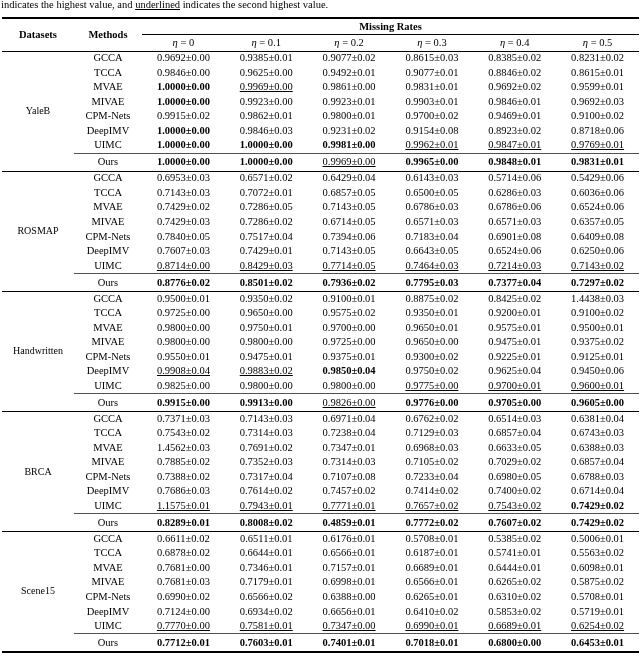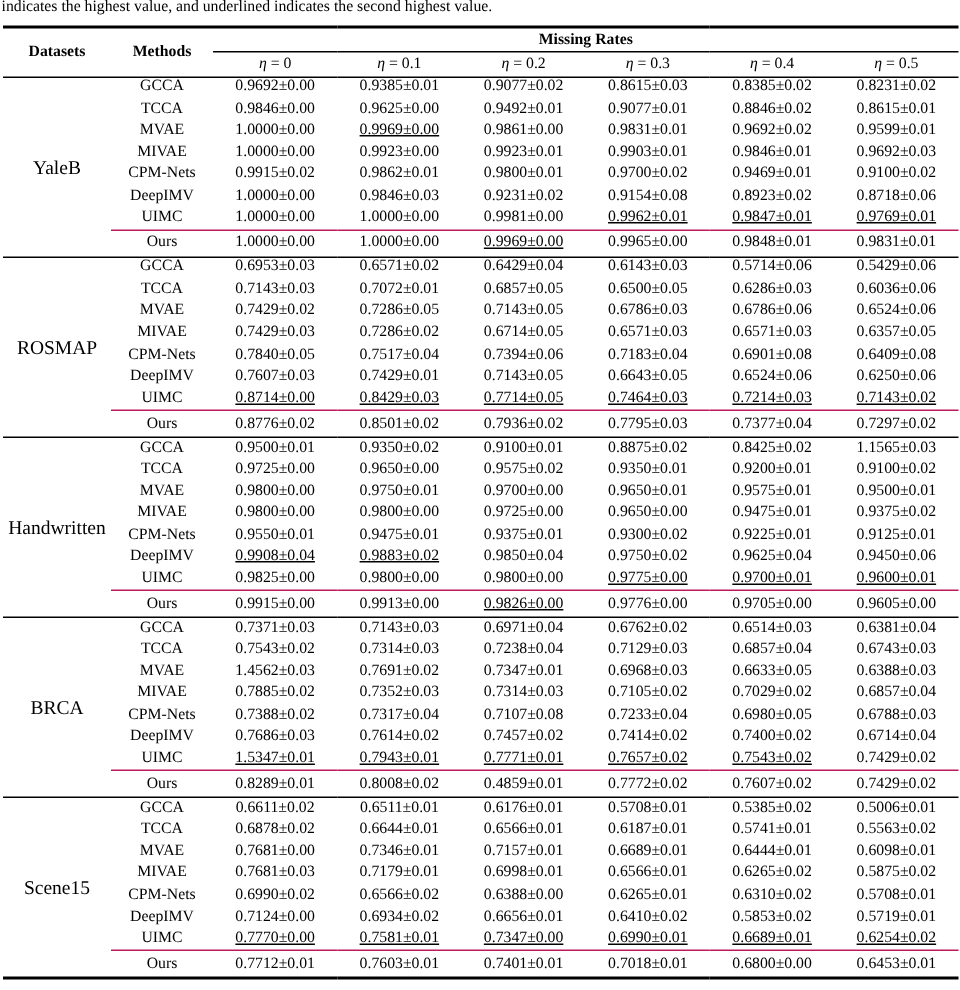--- a/index.html
+++ b/index.html
@@ -9,21 +9,21 @@
     font-family: "Liberation Serif", serif;
     color: #000;
   }
   .caption-clip {
     height: 13px; overflow: hidden;
   }
   .caption {
     font-size: 10.5px; line-height: 15px; margin-top: -3px; padding-left: 1px;
     white-space: nowrap;
   }
-  .caption .und-word { }
+  .caption .und-word { text-decoration: underline; }
   table.results {
     width: 637px; margin: 4px 1px 0 2px;
     border-collapse: collapse;
     border-top: 2px solid #000;
     border-bottom: 2.5px solid #000;
     table-layout: fixed;
   }
   col.c-datasets { width: 72px; }
   col.c-methods  { width: 68px; }
   thead { border-bottom: 1.2px solid #000; }
@@ -31,24 +31,24 @@
     text-align: center; vertical-align: middle;
     font-size: 10.5px; font-weight: normal;
     white-space: nowrap; overflow: hidden;
   }
   thead th { font-weight: bold; }
   th.h-top { height: 16px; }
   th.missing-rates { border-bottom: 1px solid #000; }
   tr.eta-row th { height: 17px; font-weight: normal; }
   .eta-sym { font-style: italic; }
   tbody td { height: 14.6px; line-height: 1; }
-  td.dataset-cell { font-size: 13px; }
+  td.dataset-cell { font-size: 10px; }
   tr.ours-row td { border-top: 1px solid #be185d; height: 18px; padding-top: 1px; }
   tr.block-end td, td.dataset-cell.block-end { border-bottom: 1.2px solid #000; }
-  .bold { font-weight: normal; }
+  .bold { font-weight: bold; }
   .und  { text-decoration: underline; }
 </style>
 </head>
 <body>
 
 <div class="caption-clip">
   <div class="caption"><span>indicates the highest value, and </span><span class="und-word">underlined</span><span> indicates the second highest value.</span></div>
 </div>
 
 <table class="results">
@@ -225,21 +225,21 @@
         <td class="value-cell bold">0.7297±0.02</td>
       </tr>
       <tr>
         <td class="dataset-cell block-end" rowspan="8">Handwritten</td>
         <td class="method-cell">GCCA</td>
         <td class="value-cell">0.9500±0.01</td>
         <td class="value-cell">0.9350±0.02</td>
         <td class="value-cell">0.9100±0.01</td>
         <td class="value-cell">0.8875±0.02</td>
         <td class="value-cell">0.8425±0.02</td>
-        <td class="value-cell">1.1565±0.03</td>
+        <td class="value-cell">1.4438±0.03</td>
       </tr>
       <tr>
         <td class="method-cell">TCCA</td>
         <td class="value-cell">0.9725±0.00</td>
         <td class="value-cell">0.9650±0.00</td>
         <td class="value-cell">0.9575±0.02</td>
         <td class="value-cell">0.9350±0.01</td>
         <td class="value-cell">0.9200±0.01</td>
         <td class="value-cell">0.9100±0.02</td>
       </tr>
@@ -347,21 +347,21 @@
         <td class="method-cell">DeepIMV</td>
         <td class="value-cell">0.7686±0.03</td>
         <td class="value-cell">0.7614±0.02</td>
         <td class="value-cell">0.7457±0.02</td>
         <td class="value-cell">0.7414±0.02</td>
         <td class="value-cell">0.7400±0.02</td>
         <td class="value-cell">0.6714±0.04</td>
       </tr>
       <tr>
         <td class="method-cell">UIMC</td>
-        <td class="value-cell und">1.5347±0.01</td>
+        <td class="value-cell und">1.1575±0.01</td>
         <td class="value-cell und">0.7943±0.01</td>
         <td class="value-cell und">0.7771±0.01</td>
         <td class="value-cell und">0.7657±0.02</td>
         <td class="value-cell und">0.7543±0.02</td>
         <td class="value-cell bold">0.7429±0.02</td>
       </tr>
       <tr class="ours-row block-end">
         <td class="method-cell">Ours</td>
         <td class="value-cell bold">0.8289±0.01</td>
         <td class="value-cell bold">0.8008±0.02</td>

